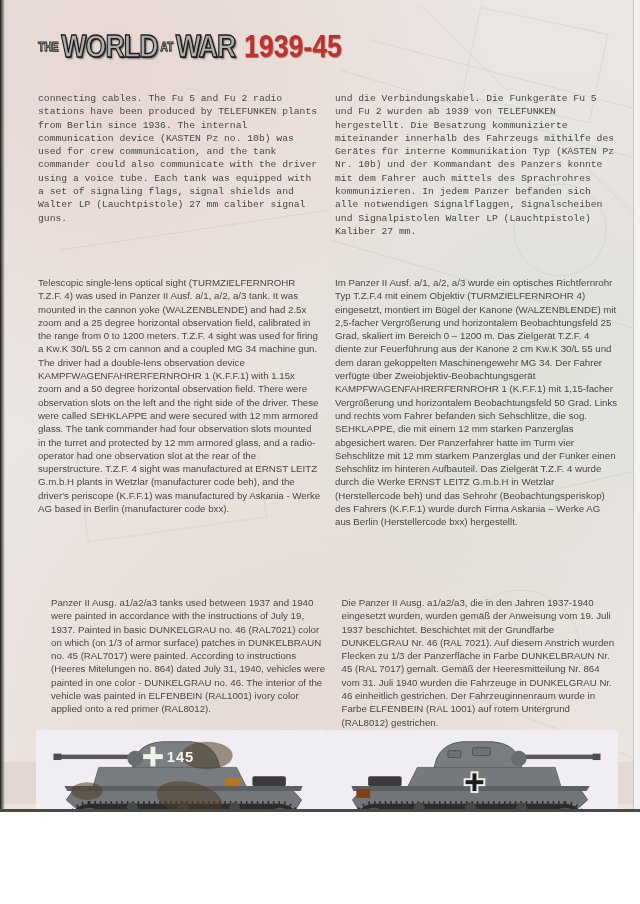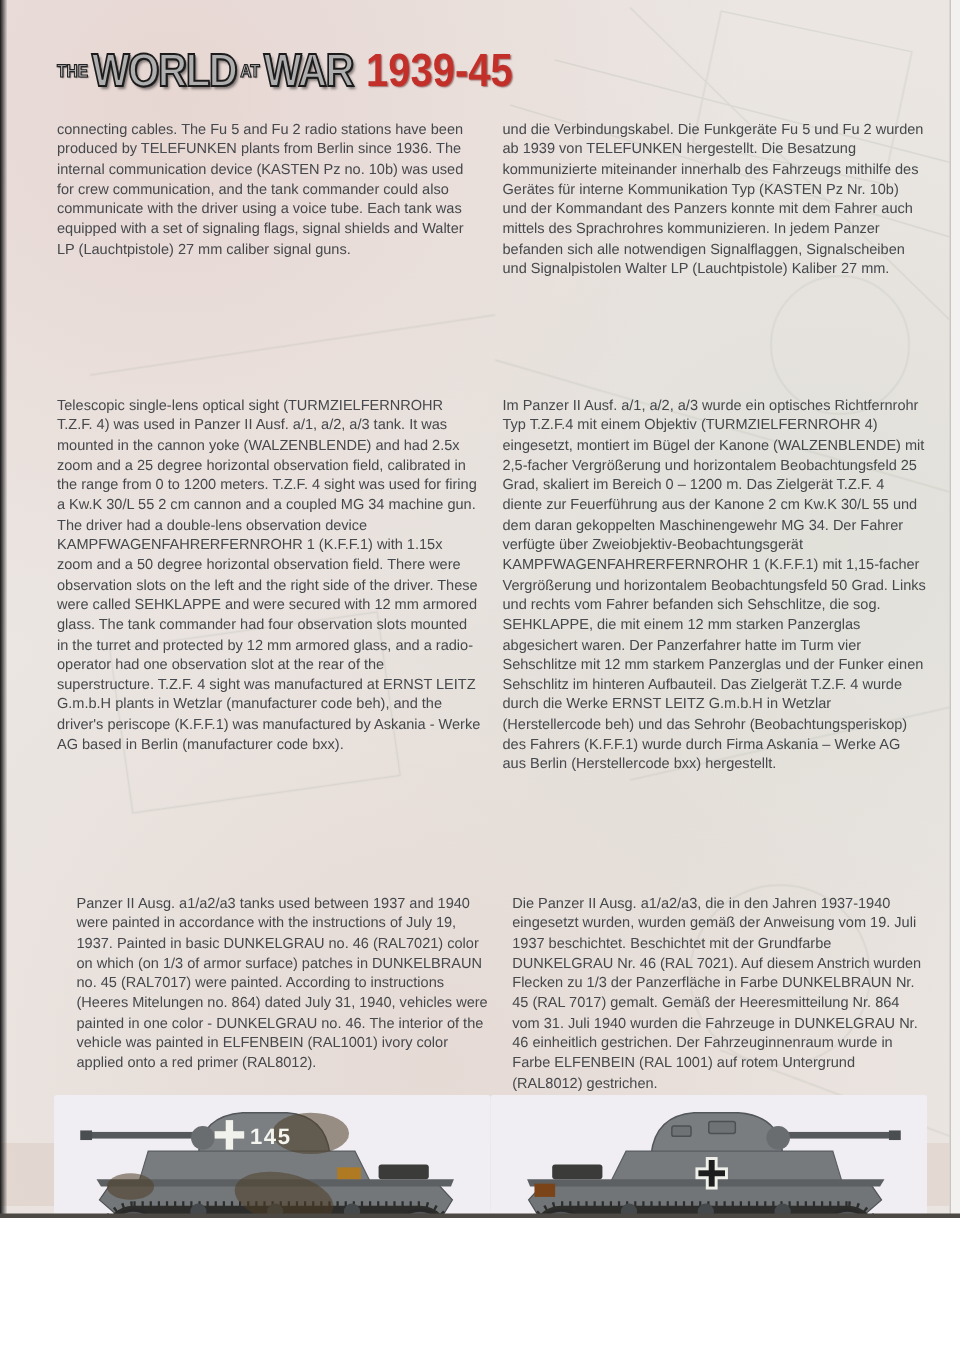--- a/index.html
+++ b/index.html
@@ -30,22 +30,22 @@
     text-shadow:1px 1px 0 #2e2e2e,2px 2px 2px rgba(0,0,0,.45);}
   .logo .small{font-size:12px;font-weight:bold;line-height:1;color:#c2c2c2;
     -webkit-text-stroke:.8px #222;margin:0 3px 9px 0;
     text-shadow:1px 1px 1px rgba(0,0,0,.5);}
   .logo .small.at{margin:0 3px 9px 3px;}
   .logo .years{font-size:31px;font-weight:bold;line-height:1;color:#c23029;
     letter-spacing:0;margin-left:10px;text-shadow:1px 1px 1px rgba(80,10,10,.5);}
   
   .cols{position:absolute;left:38px;right:22px;display:flex;gap:14px;}
   .col{flex:1;font-size:9.7px;line-height:13.3px;color:#45484c;text-align:left;}
-  .row1{top:80px;}
-  .row2{top:264px;}
+  .row1{top:92px;font-family:Liberation Mono, monospace;}
+  .row2{top:276px;}
   .row3{top:596px;margin-left:13px;}
   
   .sec-header{position:absolute;left:38px;}
   .opt-header{top:209px;}
   .paint-header{top:524px;}
   .sec-title{font-size:30px;font-weight:bold;color:#1a1a1a;letter-spacing:-1px;
     line-height:1;transform:scaleX(.85);transform-origin:left top;white-space:nowrap;}
   .paint-header .sec-title{transform:scaleX(.8);}
   .sec-sub{font-size:13px;font-weight:bold;color:#a4322c;letter-spacing:1.6px;
     margin-top:5px;transform:scaleX(.92);transform-origin:left top;white-space:nowrap;}

